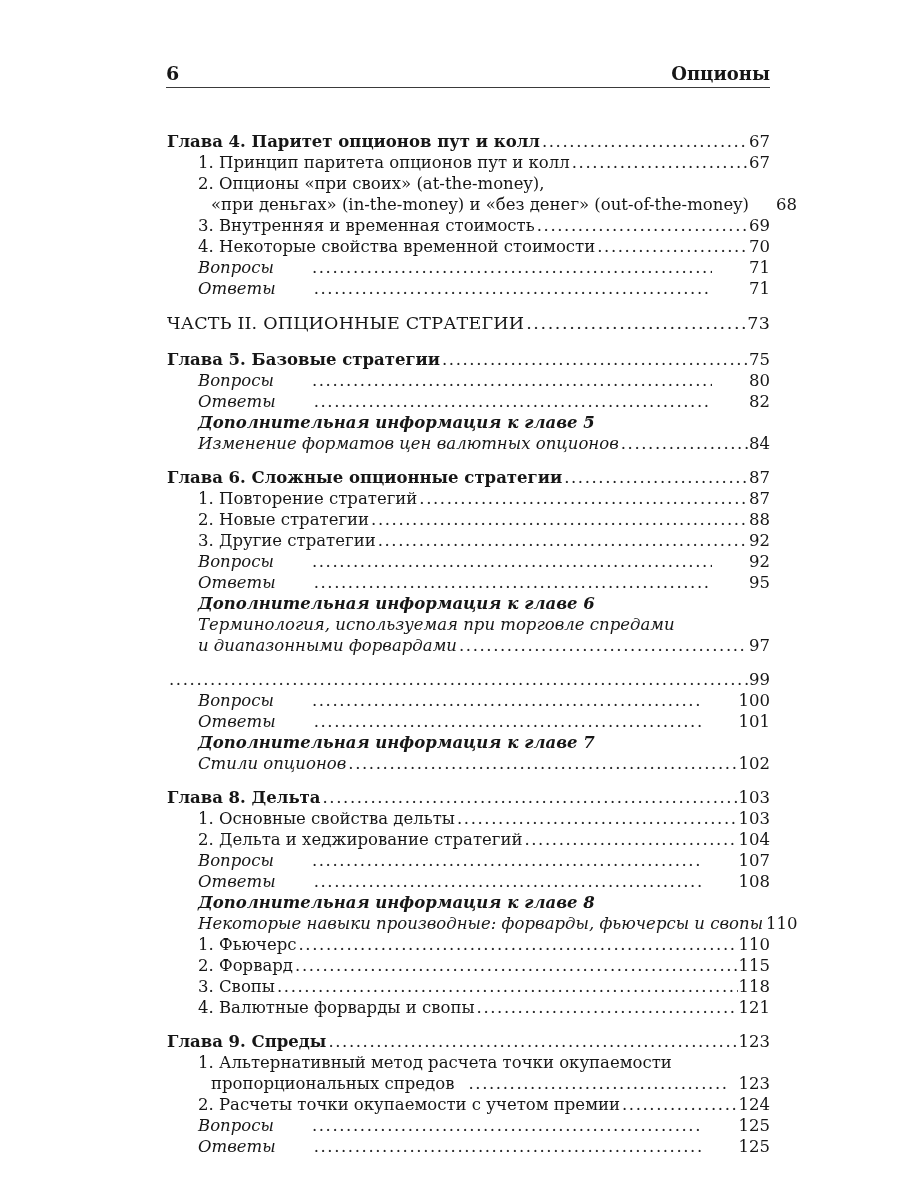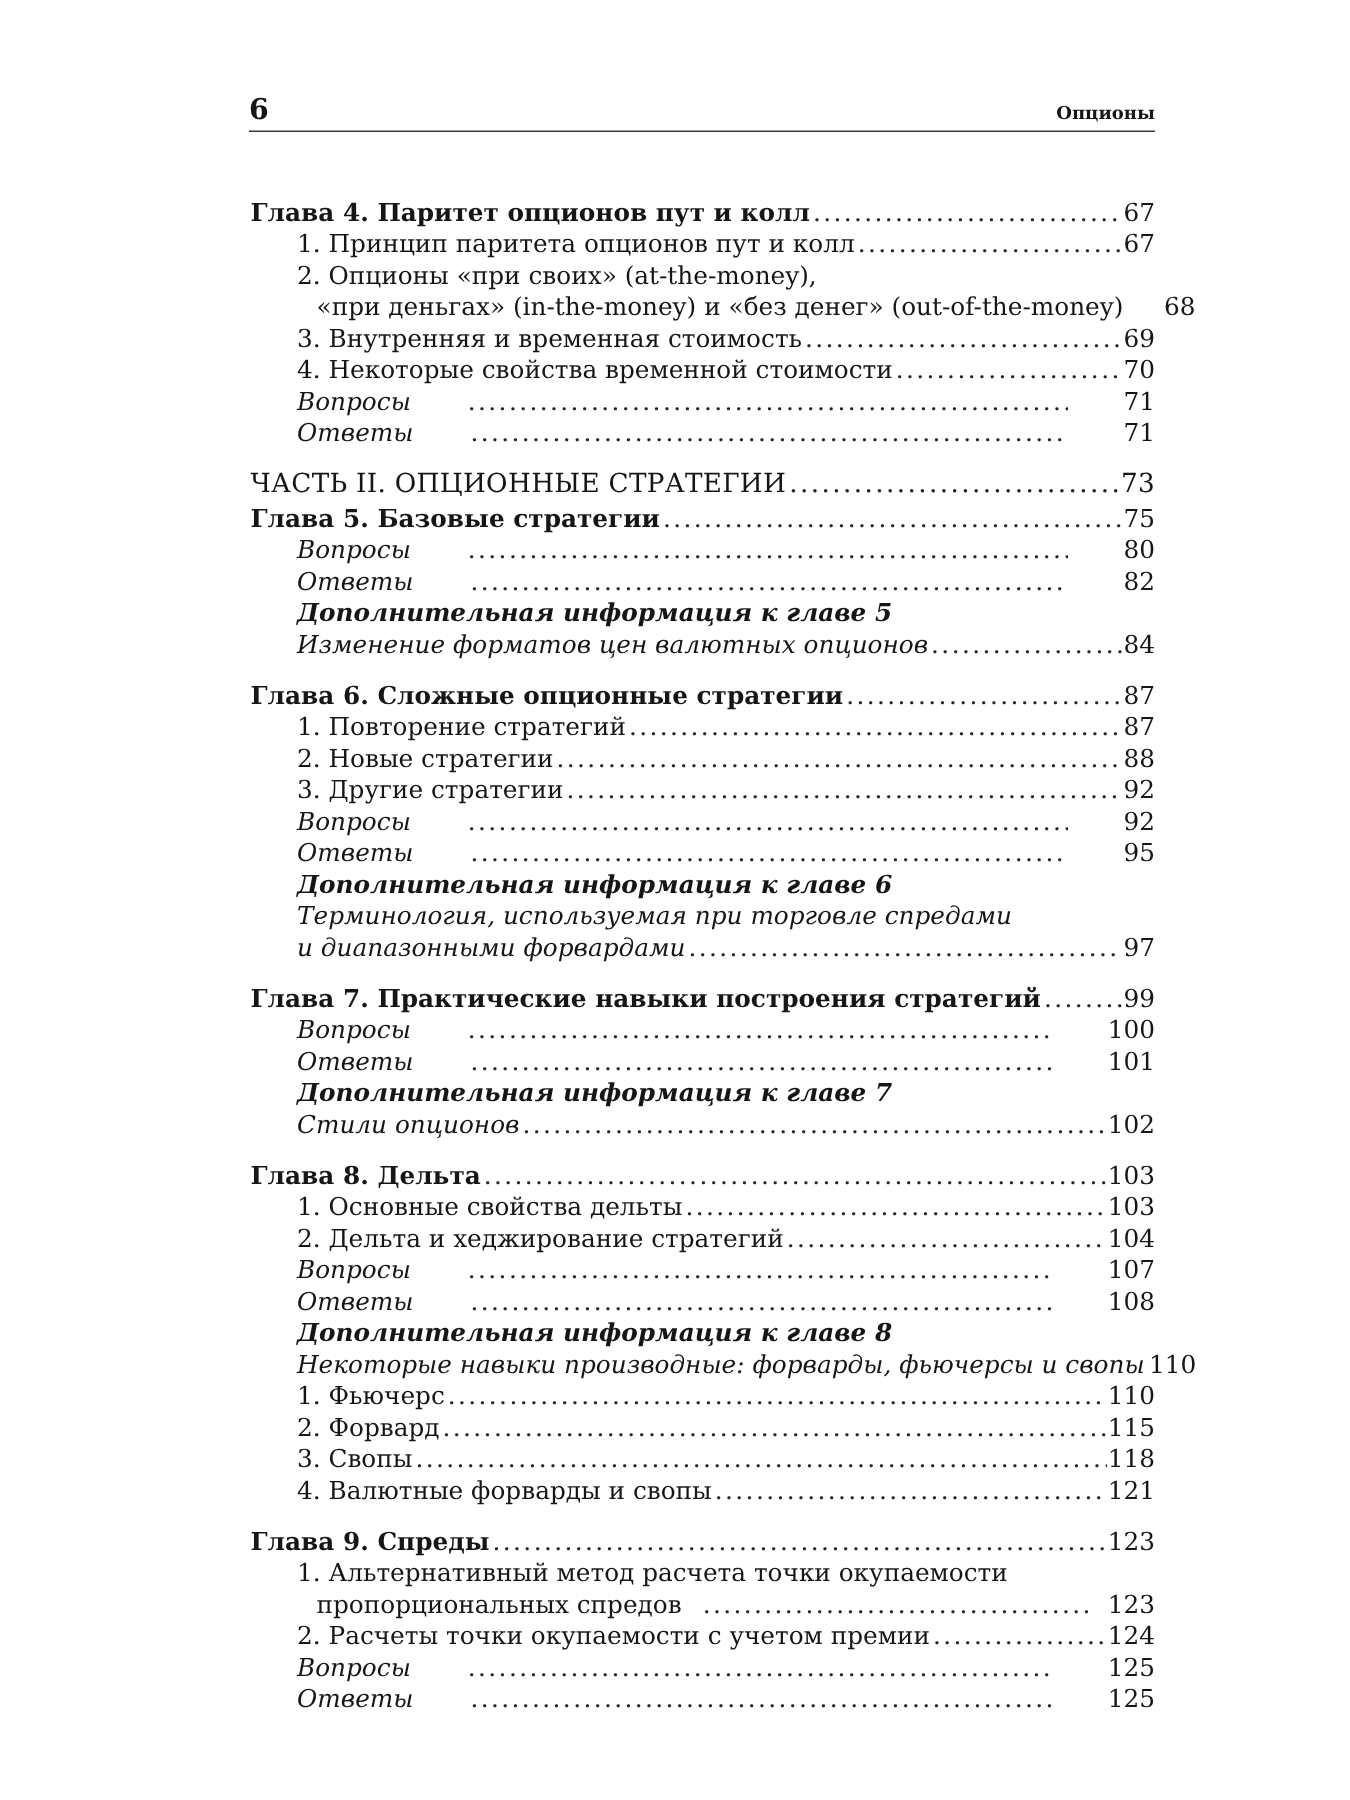--- a/index.html
+++ b/index.html
@@ -25,21 +25,21 @@
     justify-content: space-between;
     align-items: baseline;
   }
   .pagenum {
     font-weight: bold;
     font-size: 19px;
     line-height: 26px;
   }
   .running {
     font-weight: bold;
-    font-size: 12px;
+    font-size: 18px;
     line-height: 26px;
   }
   .rule {
     position: absolute;
     left: 166px;
     top: 87px;
     width: 604px;
     border-top: 1.7px solid #3a3a3a;
   }
   .toc {
@@ -72,21 +72,21 @@
     font-weight: normal;
     font-style: normal;
     padding-left: 1px;
   }
   .t-chapter { font-weight: bold; margin-top: 13px; }
   .t-part {
     font-size: 17.5px;
     letter-spacing: 0.2px;
     margin-top: 14px;
   }
-  .t-part + .t-chapter { margin-top: 1px; }
+  .t-part + .t-chapter { margin-top: 15px; }
   .t-item  { padding-left: 31px; }
   .t-qa    { padding-left: 31px; font-style: italic; gap: 36px; }
   .t-extra { padding-left: 31px; font-style: italic; font-weight: bold; align-items: center; }
   .t-sub   { padding-left: 31px; font-style: italic; }
   .t-subcont { padding-left: 31px; font-style: italic; }
   .t-cont  { padding-left: 44px; gap: 12px; }
 </style>
 </head>
 <body>
 
@@ -198,21 +198,20 @@
       </div>
       <div class="row t-sub">
         <span class="label">Терминология, используемая при торговле спредами</span>
       </div>
       <div class="row t-subcont">
         <span class="label">и диапазонными форвардами</span>
         <span class="dots">............................................................................................................................................................................................................................</span>
         <span class="pg">97</span>
       </div>
       <div class="row t-chapter">
-        <span class="label">Глава 7. Практические навыки построения стратегий</span>
         <span class="dots">............................................................................................................................................................................................................................</span>
         <span class="pg">99</span>
       </div>
       <div class="row t-qa">
         <span class="label">Вопросы</span>
         <span class="dots">............................................................................................................................................................................................................................</span>
         <span class="pg">100</span>
       </div>
       <div class="row t-qa">
         <span class="label">Ответы</span>

